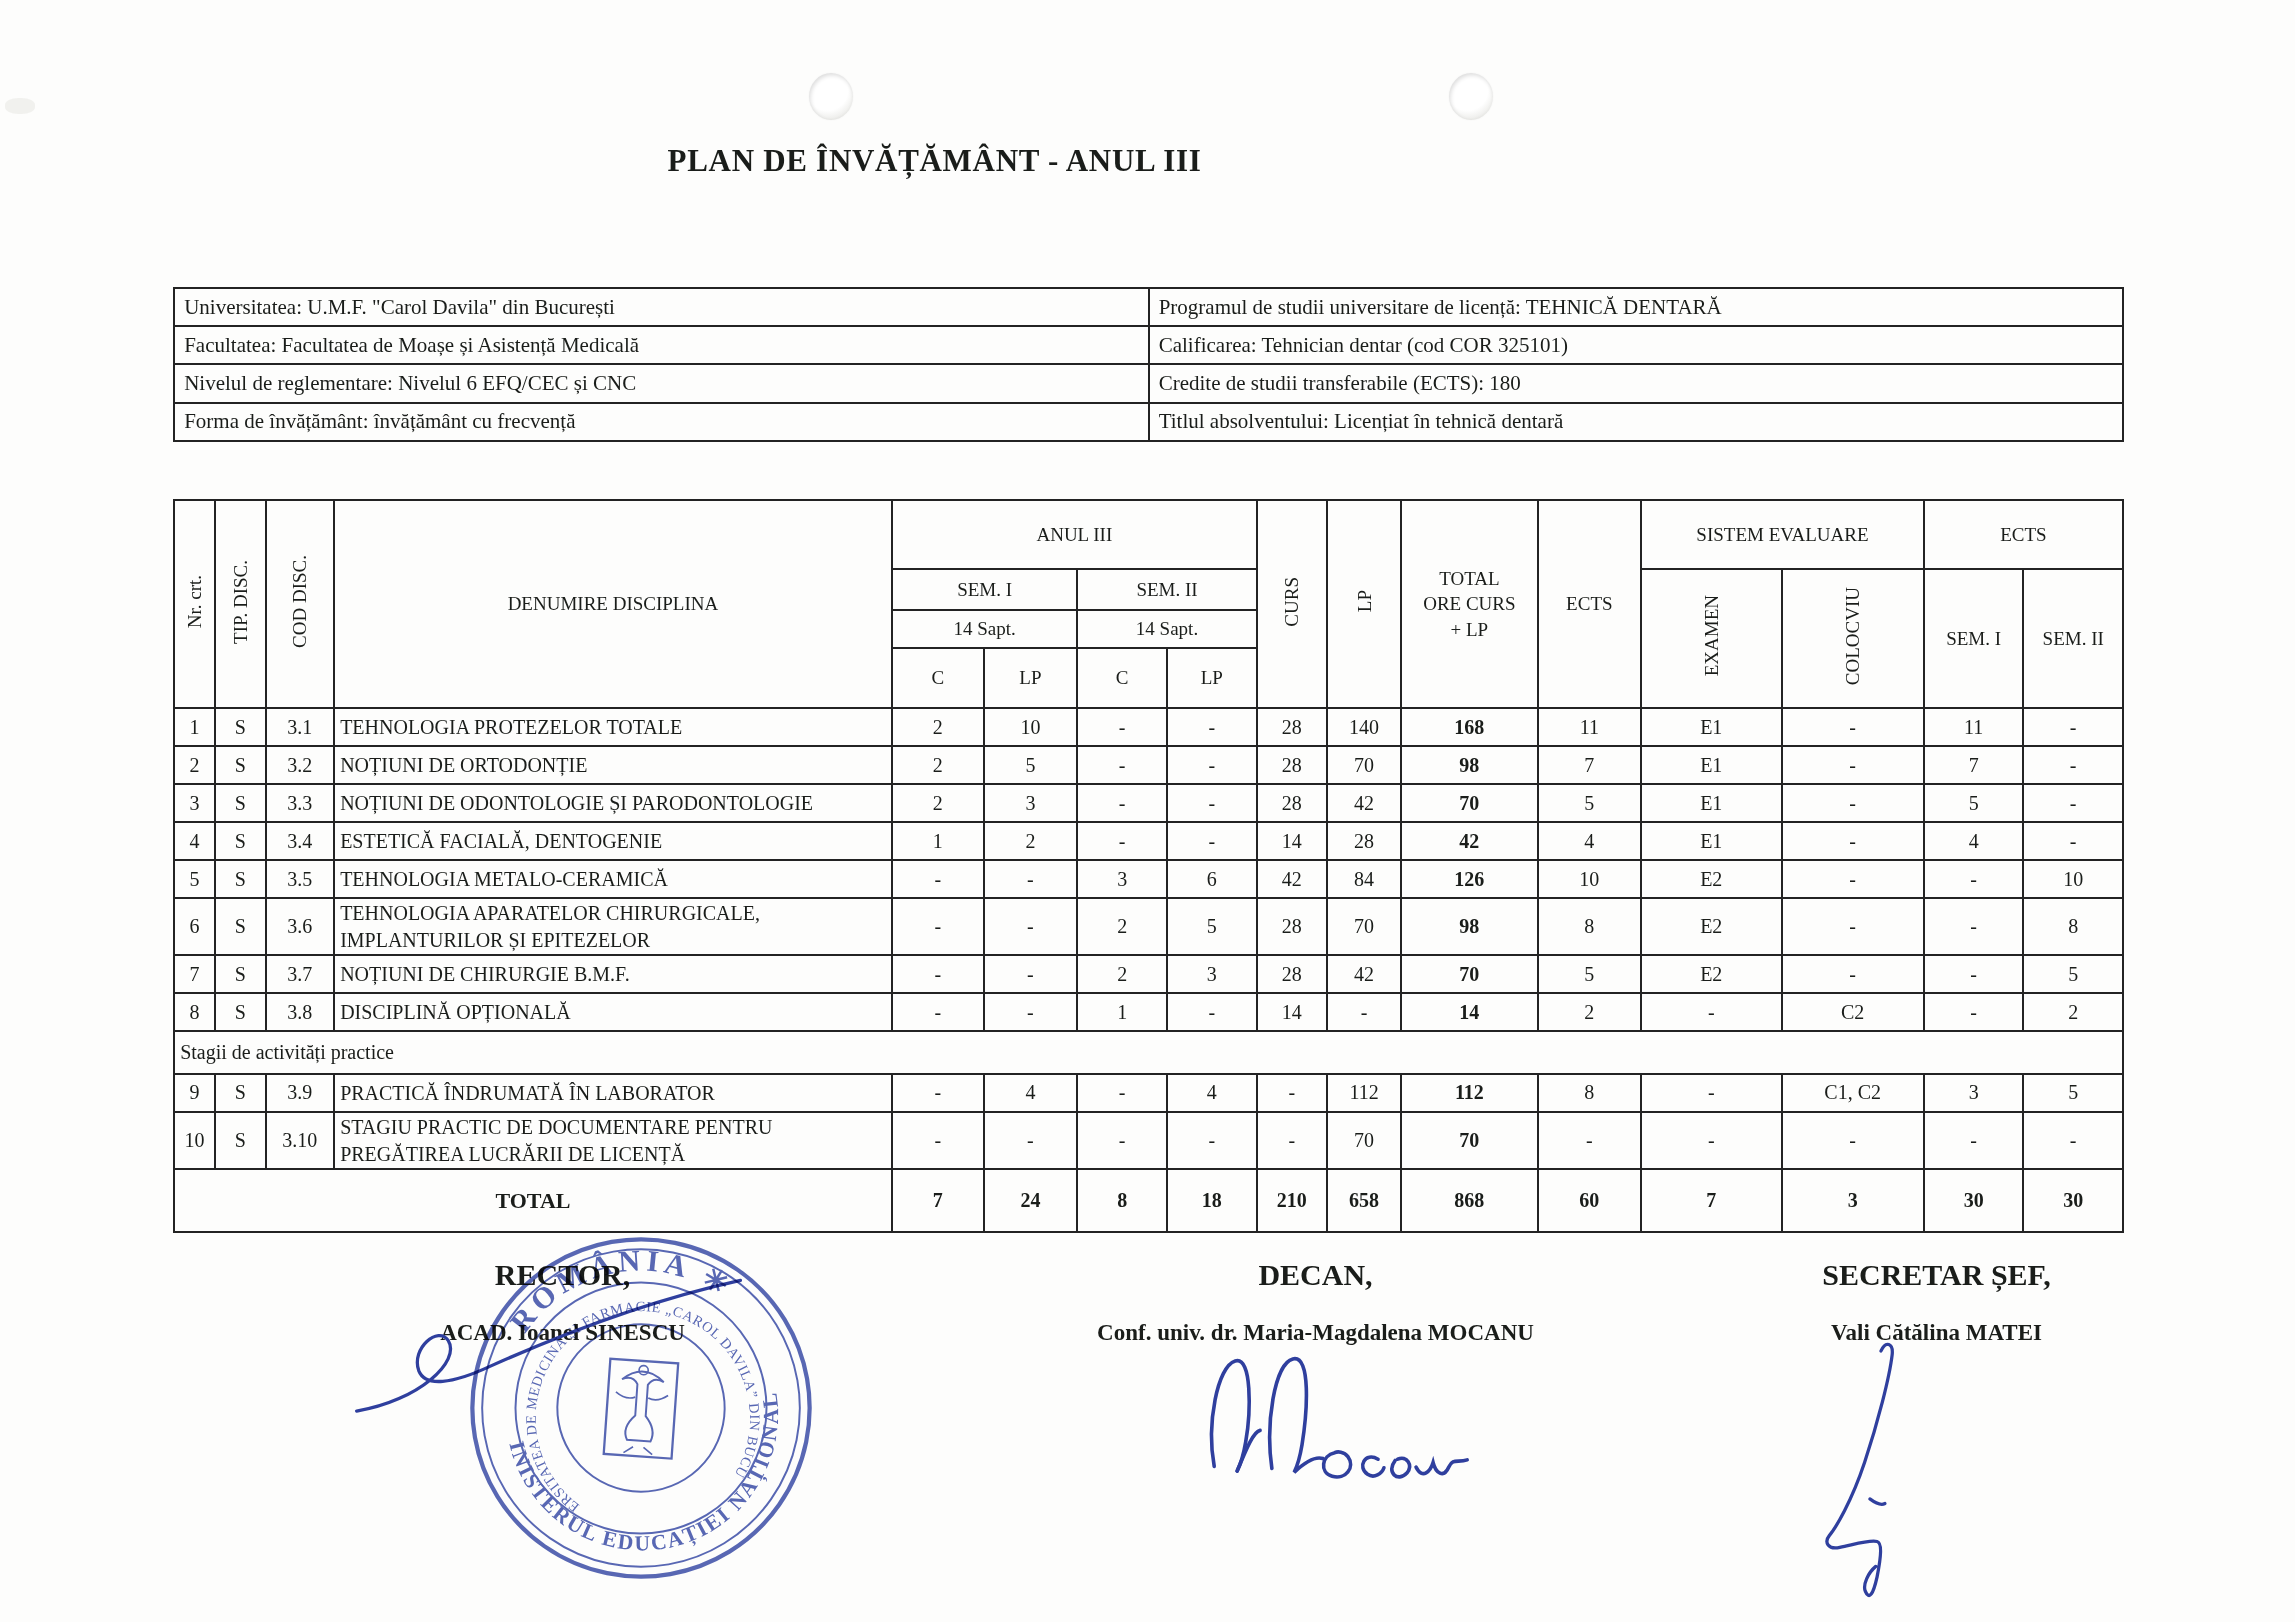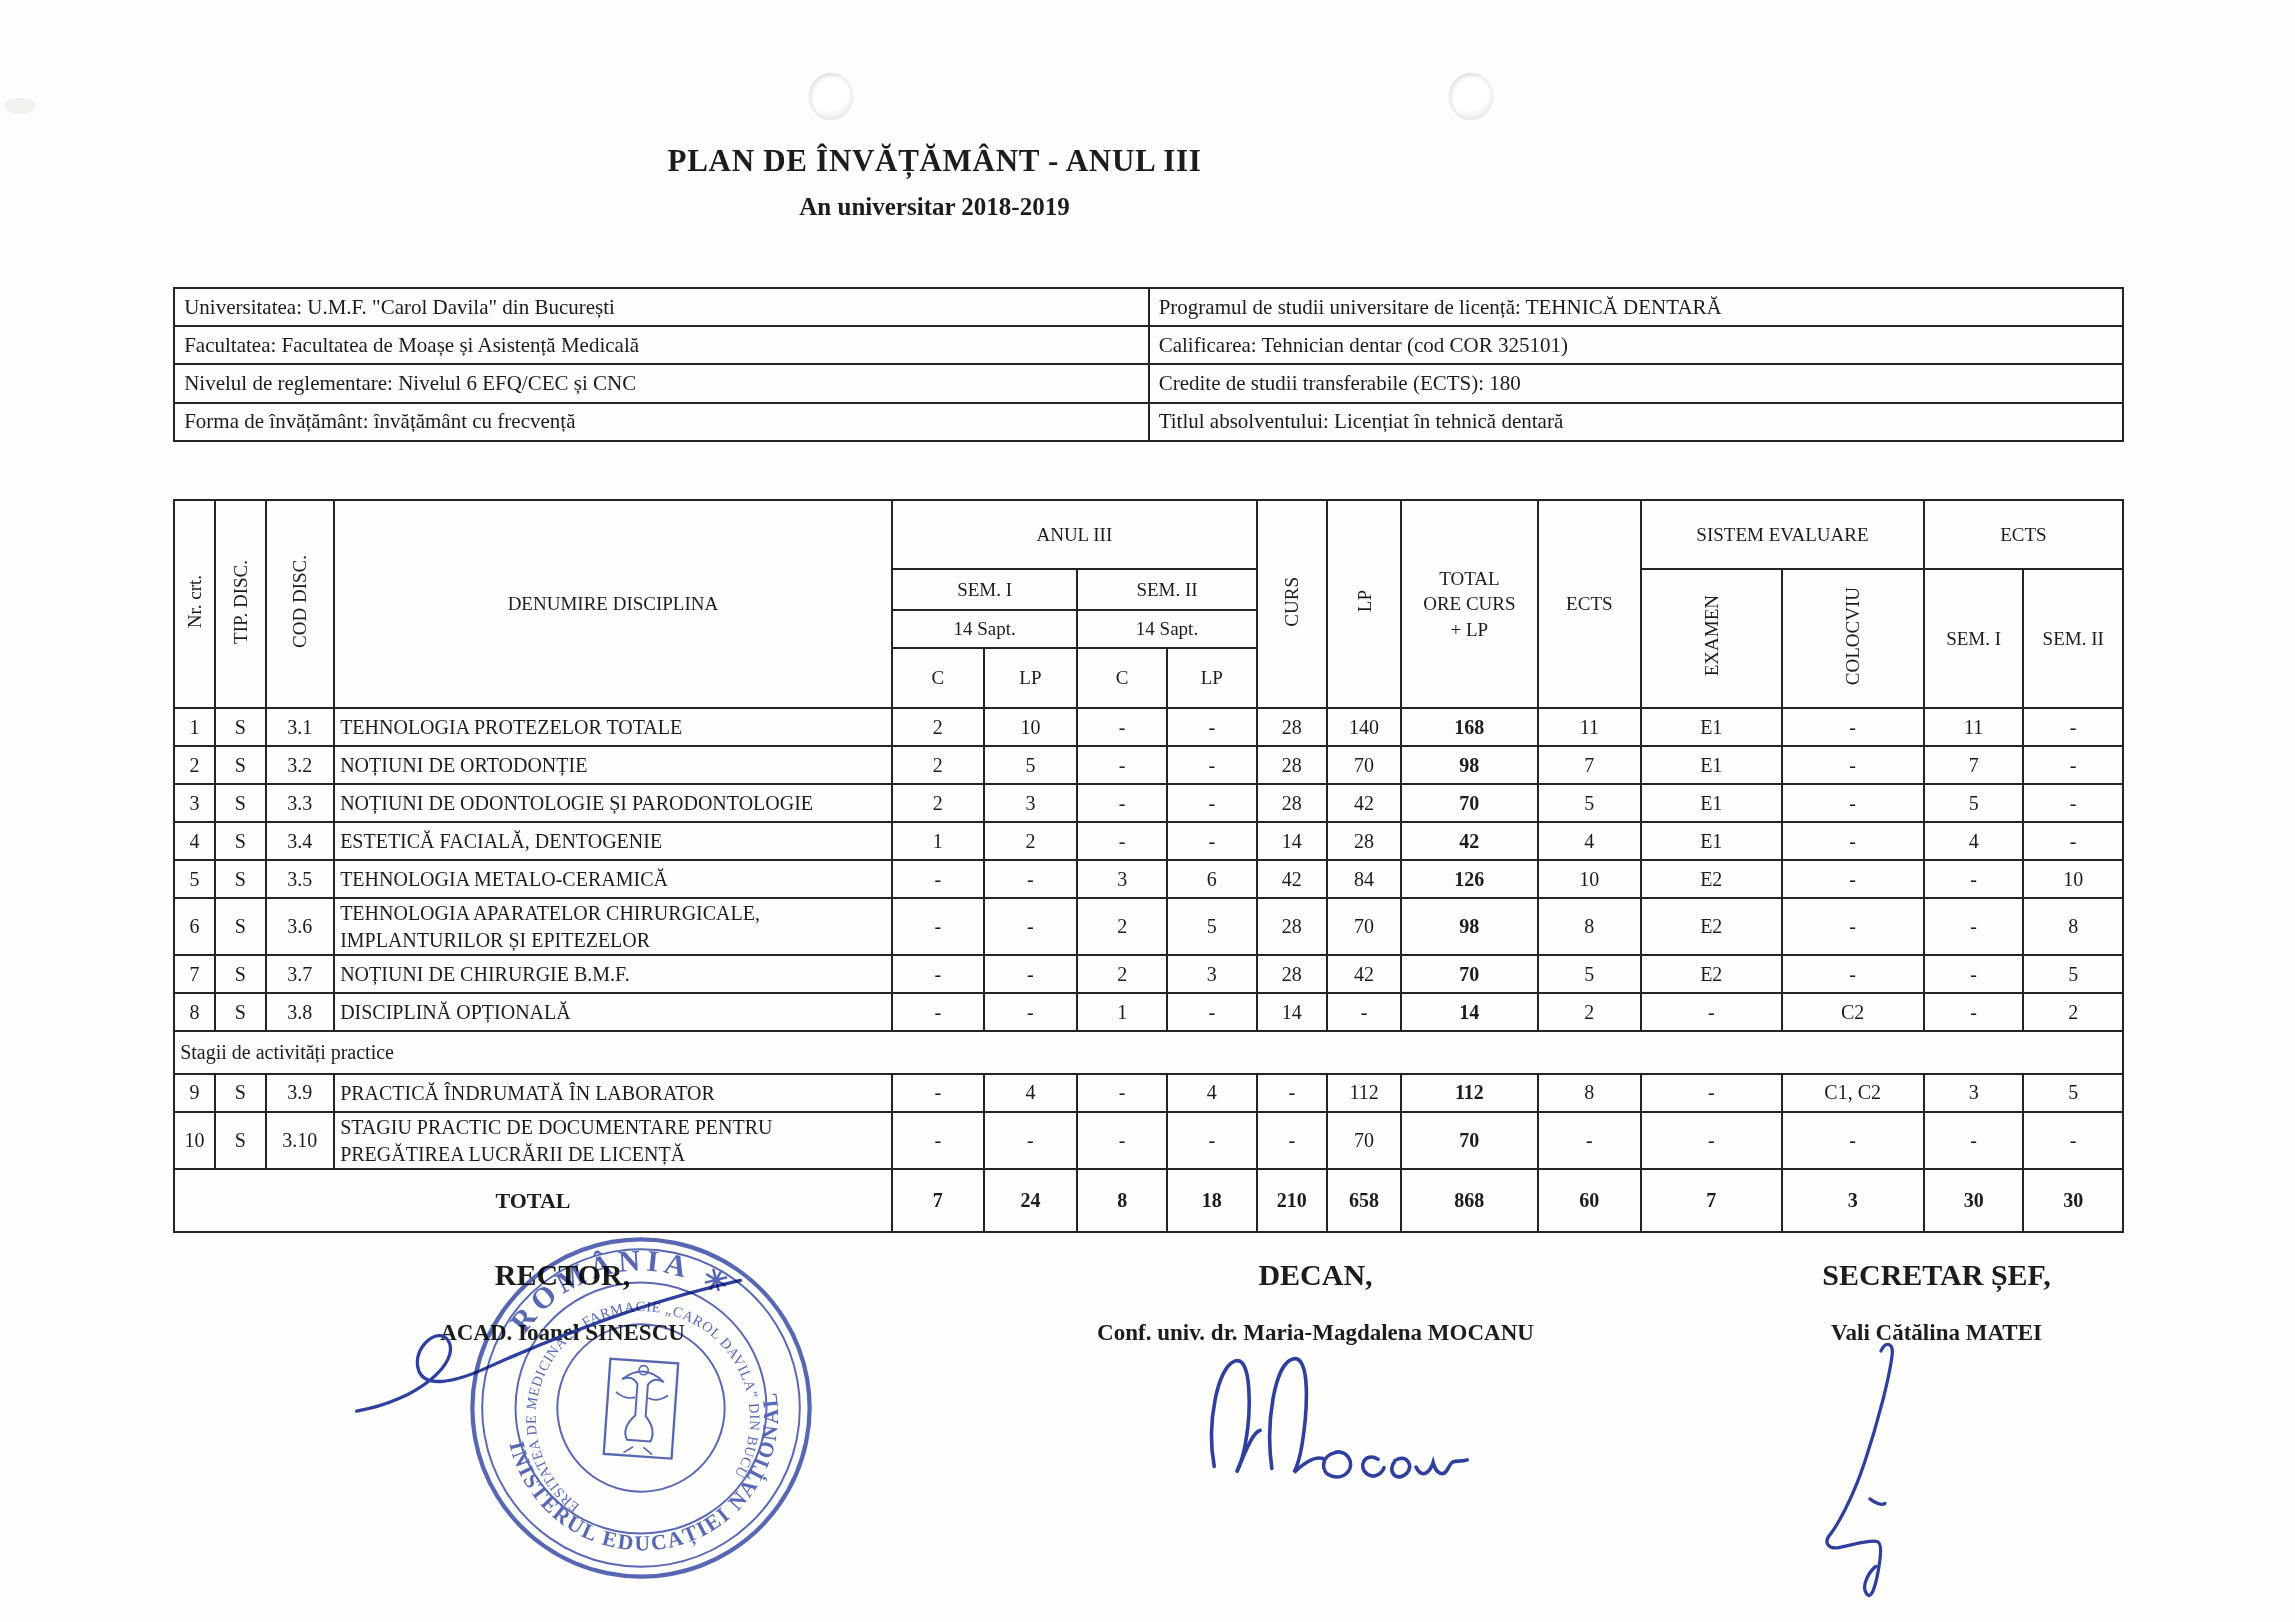--- a/index.html
+++ b/index.html
@@ -66,21 +66,20 @@
 <body>
 
 <div class="page">
 
   <div class="hole hole1"></div>
   <div class="hole hole2"></div>
   <div class="smudge"></div>
 
   <header class="title-block">
     <div class="t1">PLAN DE ÎNVĂȚĂMÂNT - ANUL III</div>
-    <div class="t2">An universitar 2018-2019</div>
   </header>
 
   <table class="info-table">
     <colgroup>
         <col style="width:50%">
         <col style="width:50%">
       </colgroup>
     <tbody id="info-body">
         <tr>
           <td>Universitatea: U.M.F. "Carol Davila" din București</td>

